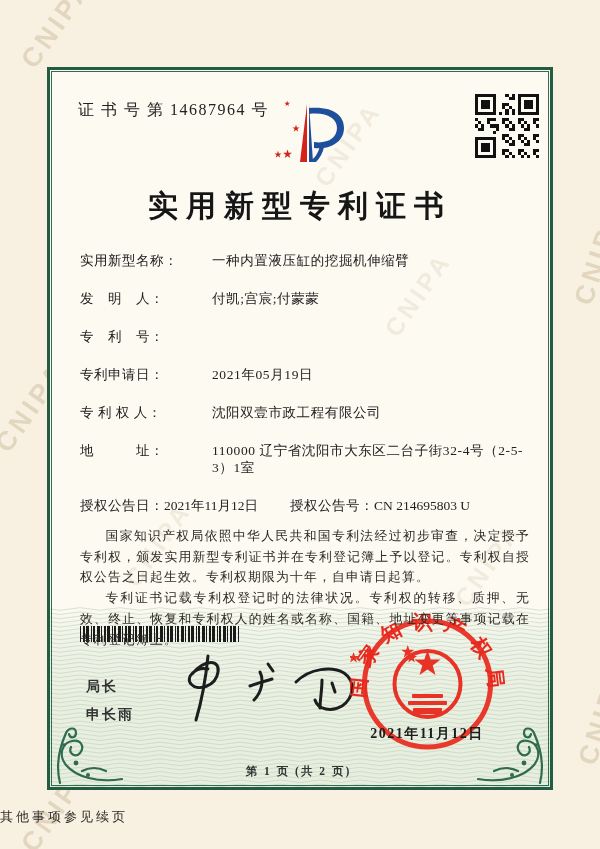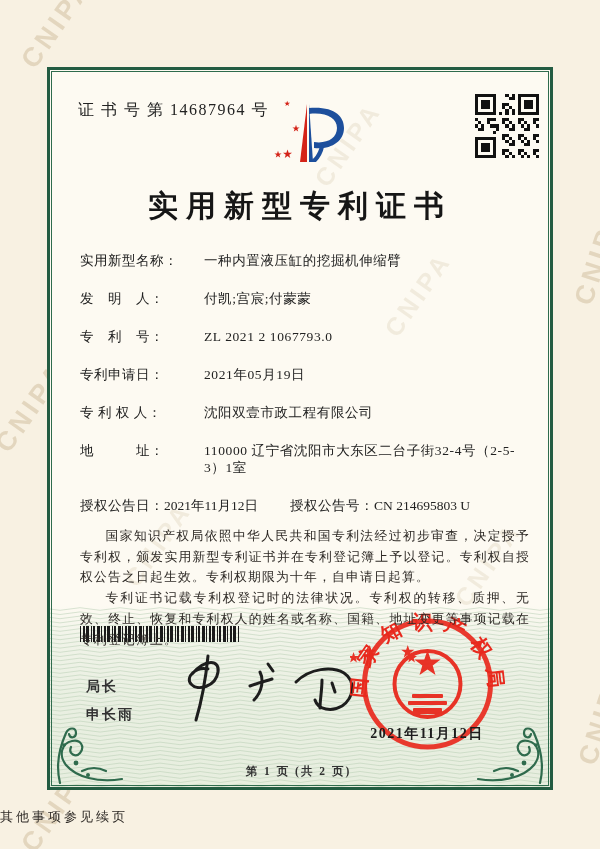--- a/index.html
+++ b/index.html
@@ -27,21 +27,21 @@
   }
   .logo{position:absolute;left:214px;top:30px;z-index:2;}
   .qr{position:absolute;left:425px;top:24px;z-index:2;background:#fdfaf2;}
   .title{
     position:absolute;left:0;top:116px;width:100%;text-align:center;
     font-size:30px;font-weight:bold;color:#161616;letter-spacing:8px;z-index:2;
   }
   .fields{position:absolute;left:30px;top:182px;width:450px;z-index:2;}
   .frow{display:flex;margin-bottom:21px;font-size:13.5px;color:#222;line-height:17px;}
   .flabel{flex:0 0 124px;white-space:nowrap;letter-spacing:.5px;}
-  .fvalue{flex:1;letter-spacing:.6px;}
+  .fvalue{flex:1;letter-spacing:.6px;margin-left:8px;}
   .grant-row{display:flex;font-size:13.5px;color:#222;line-height:17px;}
   .grant-row .pair{display:flex;}
   .grant-row .pair.second{margin-left:32px;}
   .paras{margin-top:12px;font-size:12.8px;color:#2e2a26;line-height:1.62;letter-spacing:1.2px;text-align:justify;}
   .paras p{margin:0;text-indent:2em;}
   .green-band{
     position:absolute;left:0;right:0;bottom:0;height:181px;z-index:1;
     background:linear-gradient(180deg,#fdfaf2 0%,#f0f3e8 18%,#e9efe1 55%,#e7eedf 100%);
     margin-top:48px;
   }
@@ -205,21 +205,20 @@
     <div class="frow">
       <span class="flabel">实用新型名称：</span>
       <span class="fvalue">一种内置液压缸的挖掘机伸缩臂</span>
     </div>
     <div class="frow">
       <span class="flabel">发　明　人：</span>
       <span class="fvalue">付凯;宫宸;付蒙蒙</span>
     </div>
     <div class="frow">
       <span class="flabel">专　利　号：</span>
-      <span class="fvalue">ZL 2021 2 1067793.0</span>
     </div>
     <div class="frow">
       <span class="flabel">专利申请日：</span>
       <span class="fvalue">2021年05月19日</span>
     </div>
     <div class="frow">
       <span class="flabel">专 利 权 人：</span>
       <span class="fvalue">沈阳双壹市政工程有限公司</span>
     </div>
     <div class="frow">

